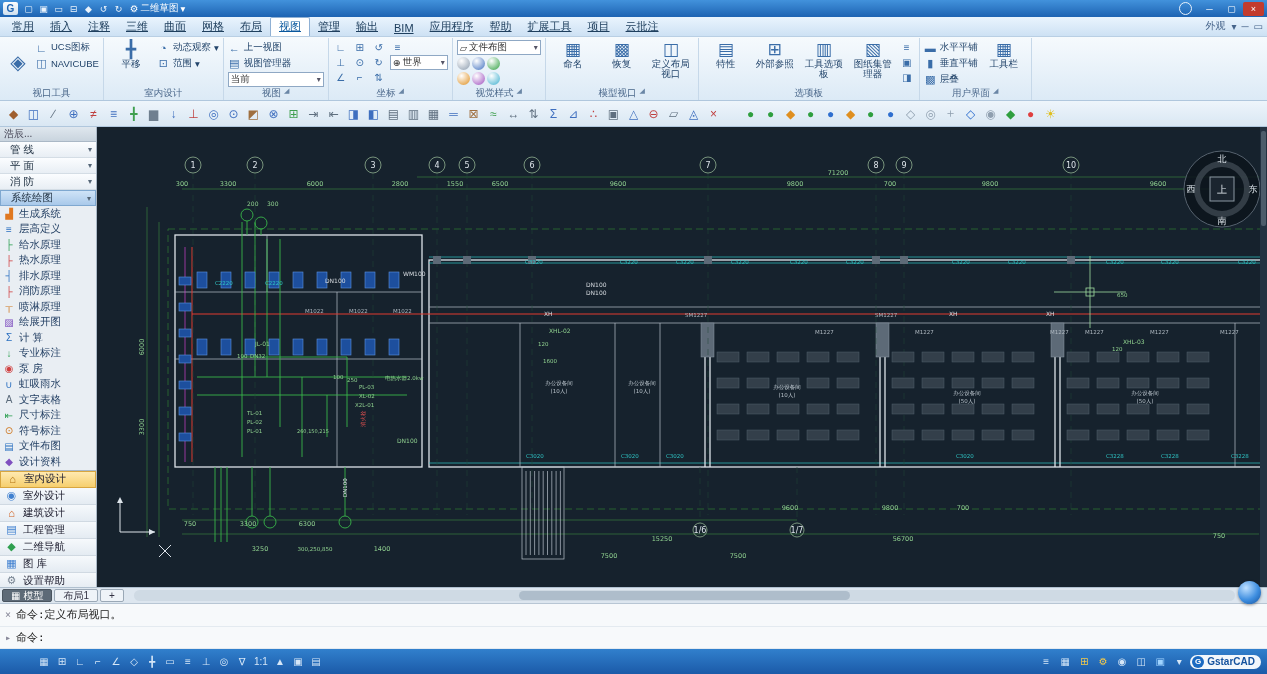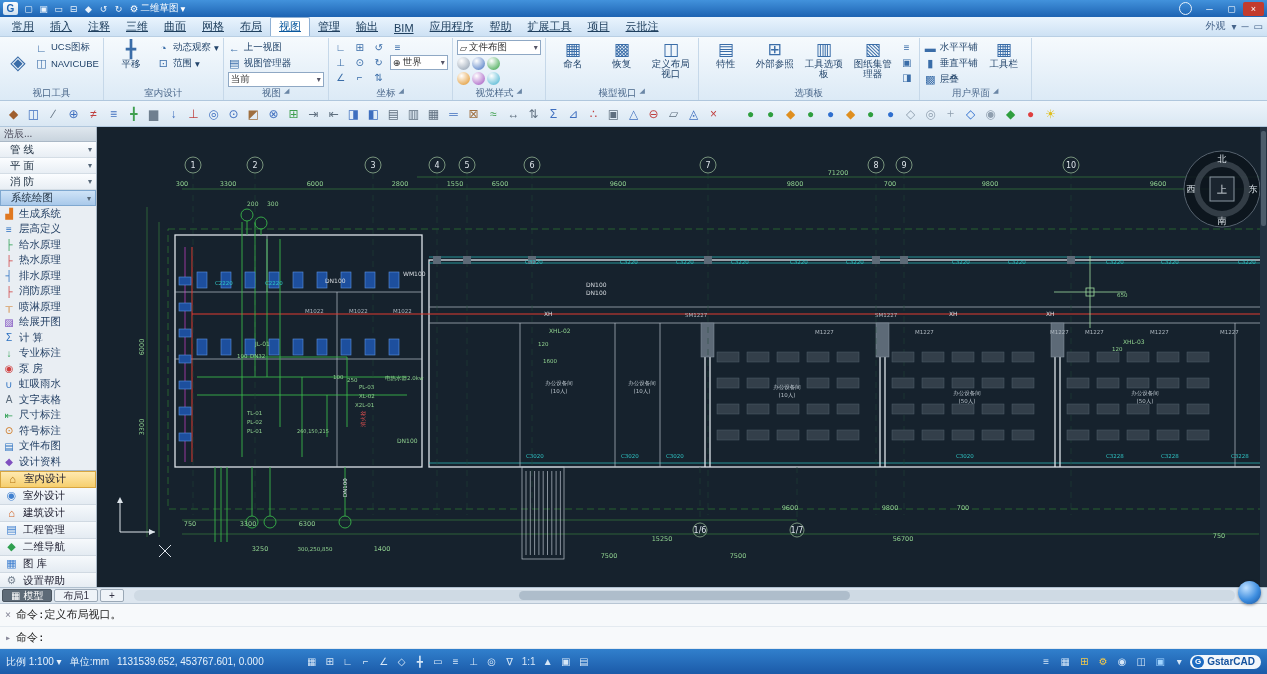--- a/index.html
+++ b/index.html
@@ -903,25 +903,20 @@
       <div class="cmd-ico">×</div>
       <span>命令:定义布局视口。</span>
     </div>
     <div class="cmd-row">
       <div class="cmd-ico">▸</div>
       <span>命令:</span>
     </div>
   </div>
 
   <div id="statusbar">
-    <div class="sb-left">
-      <span><span>比例 1:100</span> <span>▾</span></span>
-      <span>单位:mm</span>
-      <span>1131539.652, 453767.601, 0.000</span>
-    </div>
     <div class="sb-icons" id="sb-center">
         <div class="sb-ic">▦</div>
         <div class="sb-ic">⊞</div>
         <div class="sb-ic">∟</div>
         <div class="sb-ic">⌐</div>
         <div class="sb-ic">∠</div>
         <div class="sb-ic">◇</div>
         <div class="sb-ic">╋</div>
         <div class="sb-ic">▭</div>
         <div class="sb-ic">≡</div>

